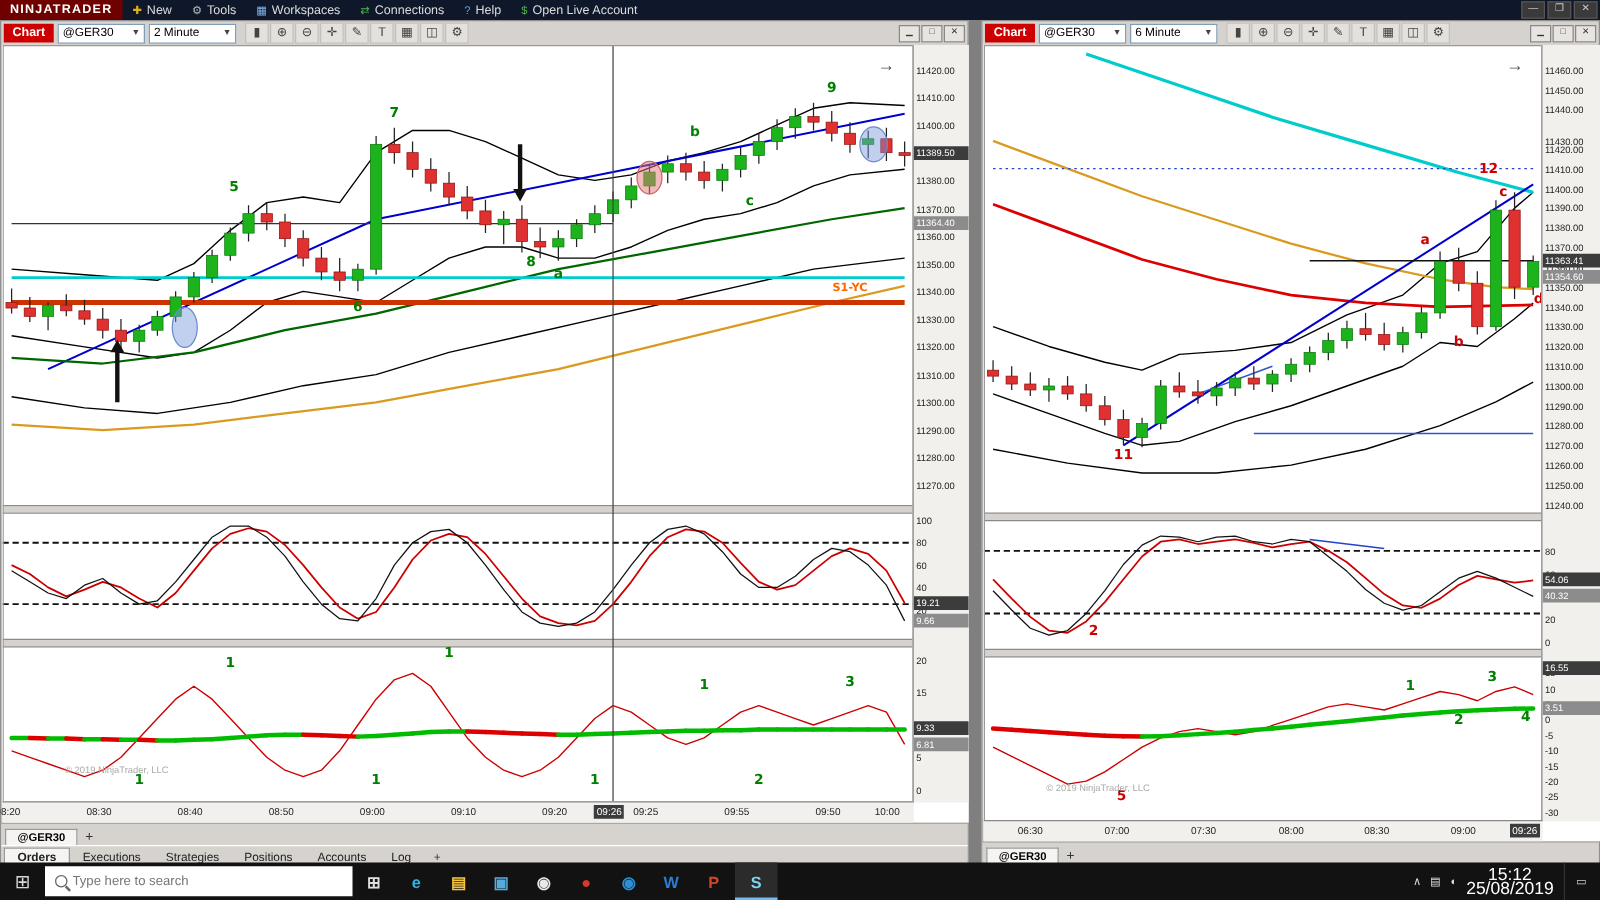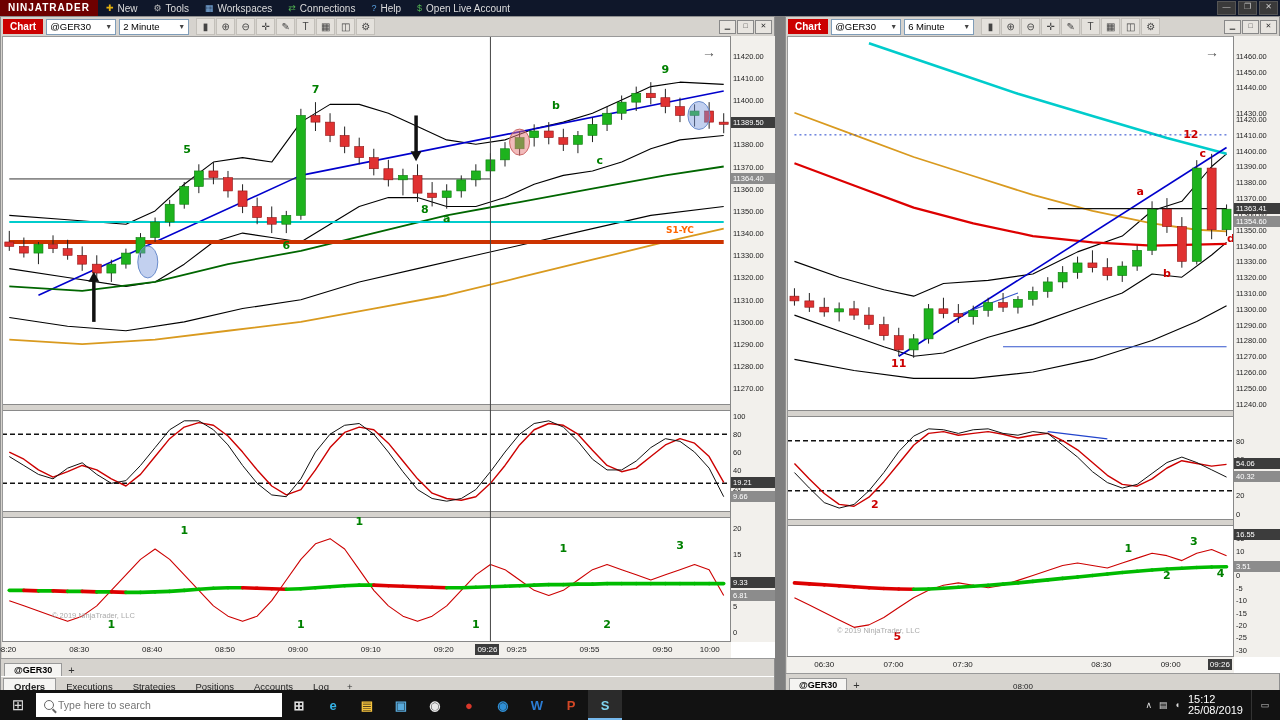--- a/index.html
+++ b/index.html
@@ -44,21 +44,21 @@
   .taskbar{position:absolute;left:0;bottom:0;width:1280px;height:30px;background:#121212;display:flex;align-items:center;color:#fff;z-index:5}
   .start{width:36px;text-align:center;font-size:15px;color:#d8d8d8}
   .searchbox{width:230px;height:24px;background:#fff;display:flex;align-items:center;gap:2px;padding:0 8px}
   .mag{width:8px;height:8px;border:1.5px solid #666;border-radius:50%;position:relative;flex:none}
   .mag::after{content:"";position:absolute;width:5px;height:1.5px;background:#666;transform:rotate(45deg);right:-4px;bottom:-2px}
   .search-input{border:none;outline:none;font-size:10.5px;width:180px;font-family:"Liberation Sans",sans-serif;color:#333}
   .tb-app{width:34px;height:30px;display:flex;align-items:center;justify-content:center;font-size:13px;font-weight:bold}
   .tb-app.active{background:#2b2b2b;box-shadow:inset 0 -2px 0 #76b9ed}
   .tray{margin-left:auto;display:flex;align-items:center;gap:8px;font-size:9px;padding-right:2px}
   .tray .ti{color:#ddd;font-size:9px}
-  .clock{font-size:11px;line-height:11px}
+  .clock{text-align:center;font-size:14px;line-height:11px}
   .notif{width:26px;border-left:1px solid #333;height:30px;display:flex;align-items:center;justify-content:center;font-size:9px;color:#ccc}
 </style>
 </head>
 <body>
 
 <div class="menubar">
   <span class="brand">NINJATRADER</span>
   <span style="display:flex">
       <span class="menu-item">
         <span class="g" style="color: rgb(227, 177, 14);">✚</span>
@@ -589,21 +589,21 @@
         <div class="tick" style="top: 584.868px;">-20</div>
         <div class="tick" style="top: 597.226px;">-25</div>
         <div class="tick" style="top: 609.585px;">-30</div>
         <div class="badge dark" style="top: 492.527px;">16.55</div>
         <div class="badge gray" style="top: 524.758px;">3.51</div>
       </div>
     <div class="time-axis" style="width:447px">
         <div class="ttick" style="left: 27.23px;">06:30</div>
         <div class="ttick" style="left: 96.515px;">07:00</div>
         <div class="ttick" style="left: 165.8px;">07:30</div>
-        <div class="ttick" style="left: 226px; margin-top: 22px;">08:00</div>
+        <div class="ttick" style="left: 236px;">08:00</div>
         <div class="ttick" style="left: 304.37px;">08:30</div>
         <div class="ttick" style="left: 373.655px;">09:00</div>
         <div class="ttick tbadge" style="left: 420.825px;">09:26</div>
       </div>
   </div>
   <div class="inst-tab-row">
     <span class="inst-tab">@GER30</span>
     <span class="add-tab">+</span>
   </div>
 </div>

